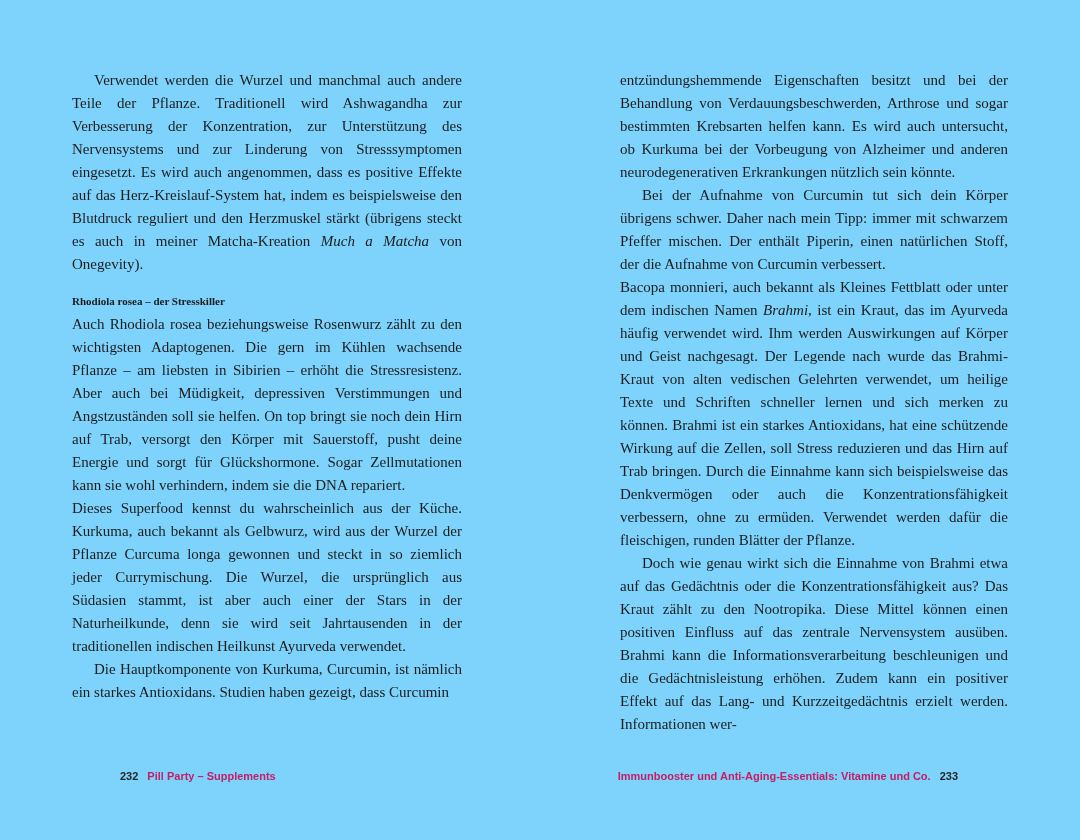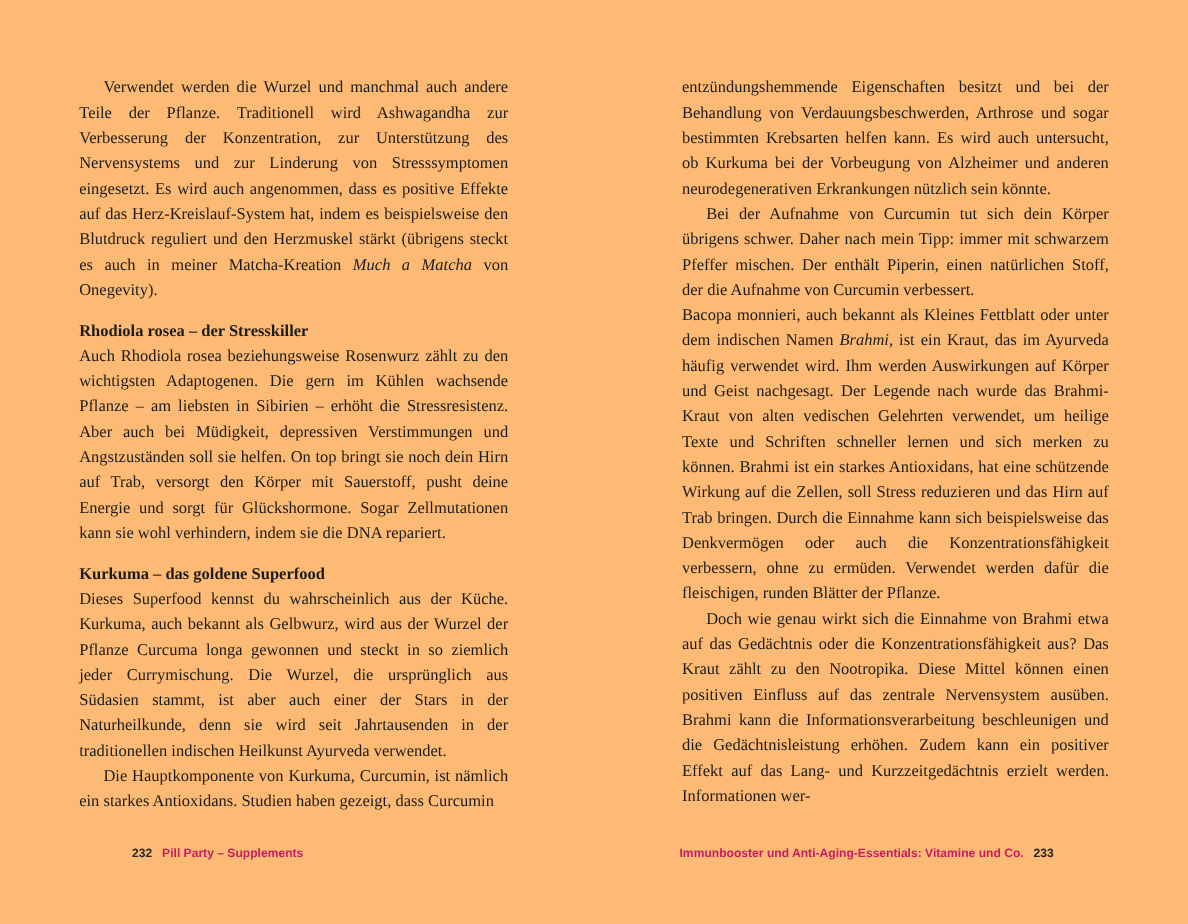--- a/index.html
+++ b/index.html
@@ -1,39 +1,39 @@
 <!DOCTYPE html>
 <html lang="de" style="--accent: #c41e64;"><head>
 <meta charset="utf-8">
 <style>
   * { margin: 0; padding: 0; box-sizing: border-box; }
   html, body { background: #ffffff; }
   .spread {
     width: 1080px;
     height: 840px;
-    background: #fdba74;
+    background: #7dd3fc;
     display: flex;
     position: relative;
     font-family: "Liberation Serif", "DejaVu Serif", serif;
     color: #1c1c1c;
   }
   .page { width: 540px; height: 840px; position: relative; }
   .page.left  { padding: 69px 78px 0 72px; }
   .page.right { padding: 69px 72px 0 80px; }
   .text-block {
     font-size: 15px;
     line-height: 23px;
     text-align: justify;
     hyphens: auto;
     -webkit-hyphens: auto;
   }
   .para { margin: 0; }
   .para.indent { text-indent: 22px; }
   .heading {
-    font-size: 15px;
+    font-size: 11px;
     line-height: 23px;
     margin-top: 14px;
     font-weight: 700;
     text-align: left;
   }
   em.italic { font-style: italic; }
   .footer {
     position: absolute;
     bottom: 58px;
     font-family: "Liberation Sans", "DejaVu Sans", sans-serif;
@@ -53,21 +53,20 @@
 
 <div class="spread" lang="de">
 
   <section class="page left">
     <div class="text-block">
       <p class="para indent"><span>Verwendet werden die Wurzel und manchmal auch andere Teile der Pflanze. Traditionell wird Ashwagandha zur Verbesserung der Konzentration, zur Unterstützung des Nervensystems und zur Linderung von Stresssymptomen eingesetzt. Es wird auch angenommen, dass es positive Effekte auf das Herz-Kreislauf-System hat, indem es beispielsweise den Blutdruck reguliert und den Herzmuskel stärkt (übrigens steckt es auch in meiner Matcha-Kreation </span><em class="italic">Much a Matcha</em><span> von Onegevity).</span></p>
 
       <h2 class="heading">Rhodiola rosea – der Stresskiller</h2>
       <p class="para">Auch Rhodiola rosea beziehungsweise Rosenwurz zählt zu den wichtigsten Adaptogenen. Die gern im Kühlen wachsende Pflanze – am liebsten in Sibirien – erhöht die Stressresistenz. Aber auch bei Müdigkeit, depressiven Verstimmungen und Angstzuständen soll sie helfen. On top bringt sie noch dein Hirn auf Trab, versorgt den Körper mit Sauerstoff, pusht deine Energie und sorgt für Glückshormone. Sogar Zellmutationen kann sie wohl verhindern, indem sie die DNA repariert.</p>
 
-      <h2 class="heading">Kurkuma – das goldene Superfood</h2>
       <p class="para">Dieses Superfood kennst du wahrscheinlich aus der Küche. Kurkuma, auch bekannt als Gelbwurz, wird aus der Wurzel der Pflanze Curcuma longa gewonnen und steckt in so ziemlich jeder Currymischung. Die Wurzel, die ursprünglich aus Südasien stammt, ist aber auch einer der Stars in der Naturheilkunde, denn sie wird seit Jahrtausenden in der traditionellen indischen Heilkunst Ayurveda verwendet.</p>
       <p class="para indent">Die Hauptkomponente von Kurkuma, Curcumin, ist nämlich ein starkes Antioxidans. Studien haben gezeigt, dass Curcumin</p>
     </div>
 
     <footer class="footer footer-left">
       <span class="pagenum">232</span><span class="chapter">Pill Party – Supplements</span>
     </footer>
   </section>
 
   <section class="page right">

